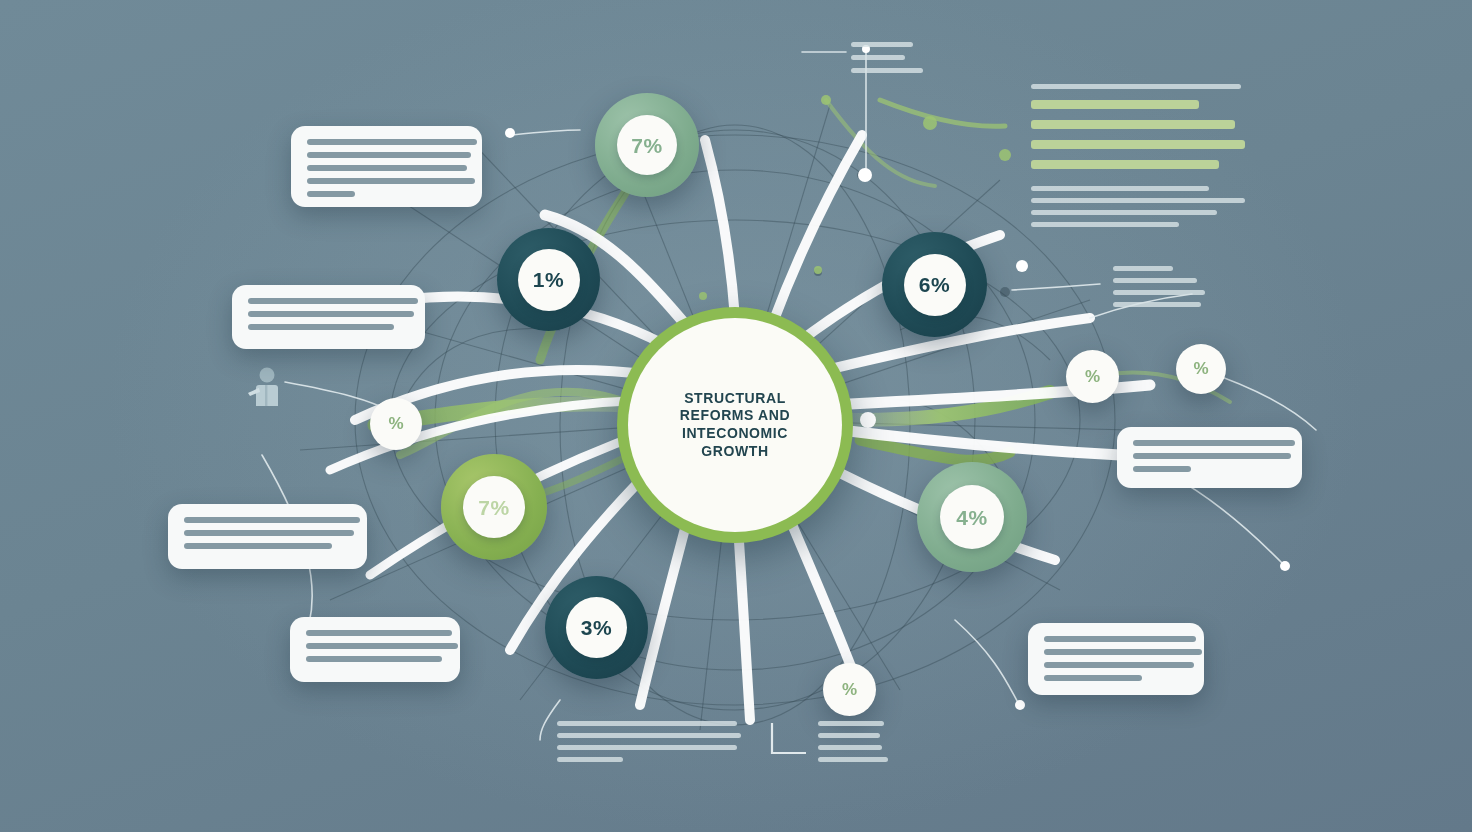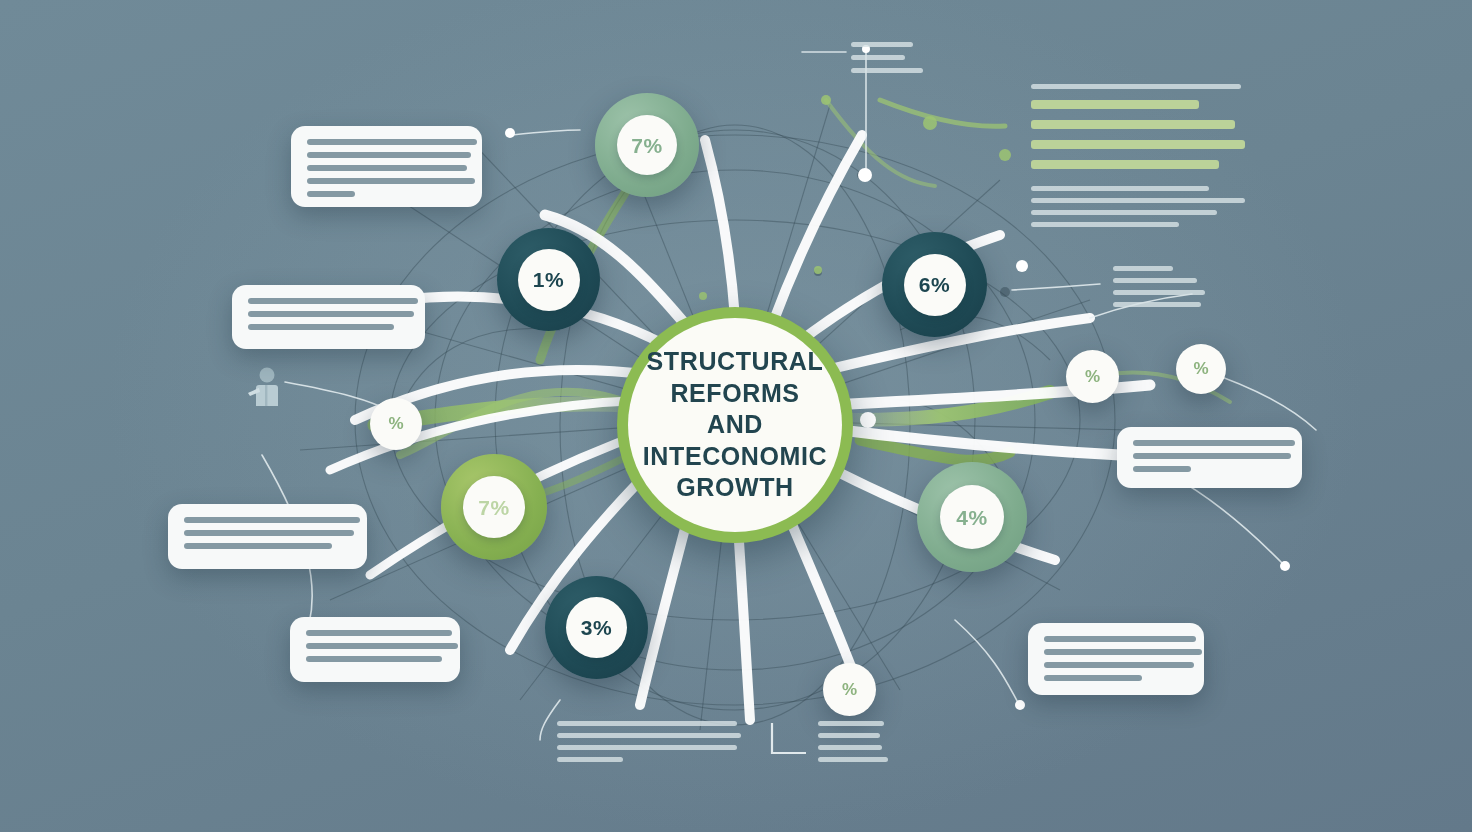--- a/index.html
+++ b/index.html
@@ -52,21 +52,21 @@
   .tblock.accent .ln{background:#c2d99a;opacity:.92;height:9px;margin-bottom:11px;}
   .tblock.small .ln{height:5px;margin-bottom:7px;}
   .tblock.tiny .ln{height:5px;margin-bottom:8px;}
 
   
   #hub{position:absolute;left:617px;top:307px;width:236px;height:236px;border-radius:50%;
        background:#8cbb52;box-shadow:0 14px 38px rgba(22,45,58,0.38);}
   #hub .face{position:absolute;left:11px;top:11px;width:214px;height:214px;border-radius:50%;
        background:#fbfbf6;display:flex;align-items:center;justify-content:center;}
   #hub .face p{margin:0;text-align:center;color:#22454f;
-       font-size:25px;font-weight:700;letter-spacing:.6px;line-height:1.26;
+       font-size:14px;font-weight:700;letter-spacing:.6px;line-height:1.26;
        text-transform:uppercase;padding:0 14px;}
 
   
   #person{position:absolute;left:248px;top:366px;width:36px;height:42px;}
 </style>
 </head>
 <body>
 
 <div id="stage">
   <div id="bg"></div>

